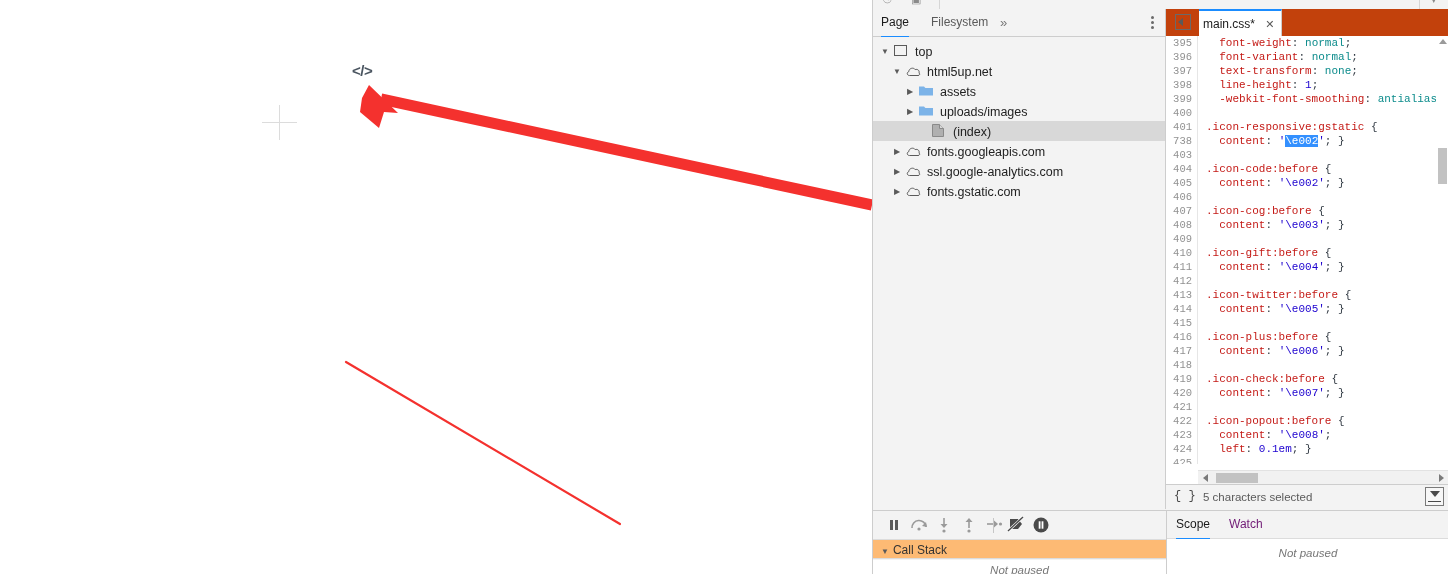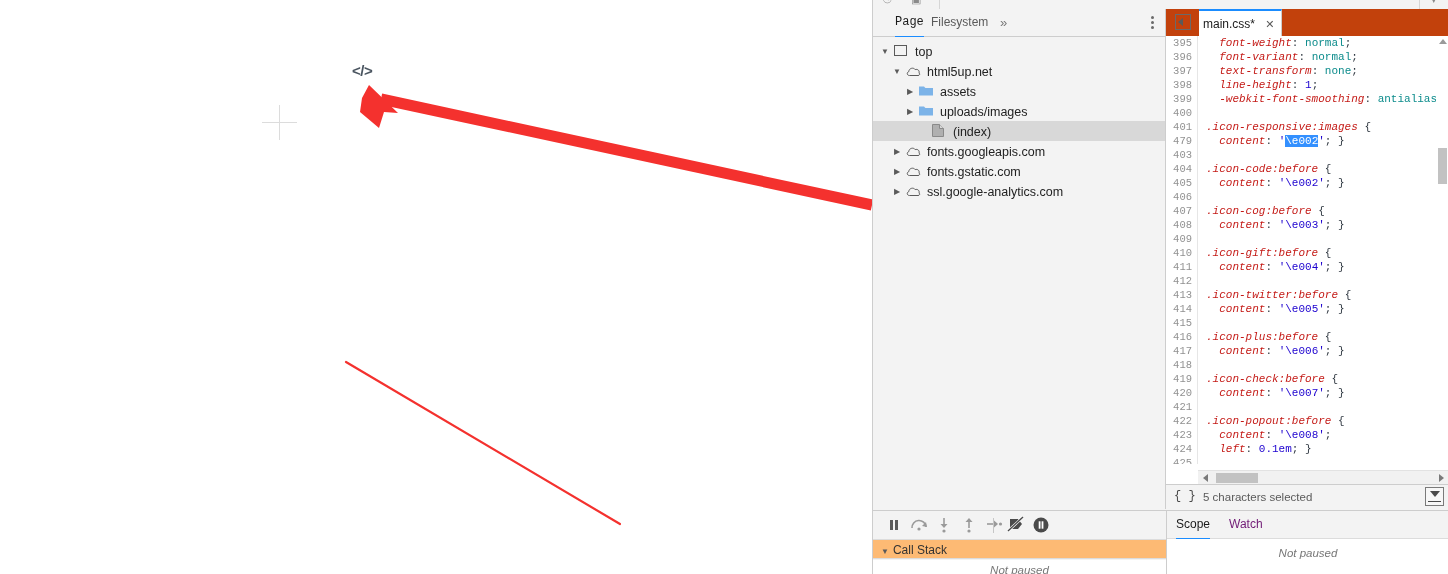--- a/index.html
+++ b/index.html
@@ -53,21 +53,21 @@
   }
   #nav-tabs {
     position:relative; height:27px; background:#f3f3f3;
     border-bottom:1px solid #cdcdcd;
   }
   .tabitem {
     position:absolute; top:0; height:27px; line-height:27px;
     font-size:12px; color:#5a5a5a; cursor:default; white-space:nowrap;
   }
   .tabitem.active { color:#1a1a1a; border-bottom:2px solid #1a8cff; }
-  #tab-page { left:22px;font-family:Liberation Mono, monospace; }
+  #tab-page { left:8px; }
   #tab-filesystem { left:58px; }
   #tab-more { left:127px; font-size:13px; color:#777; }
   #nav-menu-dots {
     position:absolute; right:11px; top:7px; width:3px; height:14px; cursor:pointer;
   }
   #nav-menu-dots i { display:block; width:3px; height:3px; border-radius:50%; background:#6a6a6a; margin-bottom:2px; }
 
   #tree { position:absolute; left:0; top:28px; right:0; bottom:0; background:#f3f3f3; padding-top:4px; }
   .tnode {
     position:relative; height:20px; line-height:20px; white-space:nowrap;
@@ -111,21 +111,21 @@
   #gutter {
     position:absolute; left:0; top:0; width:31px; height:100%;
     background:#fff; border-right:1px solid #e6e6e6;
   }
   .lnum {
     height:14px; line-height:14px; text-align:right; padding-right:5px;
     color:#919191; font-size:10.5px; font-family:"Liberation Mono", monospace;
   }
   #codelines { position:absolute; left:32px; top:0; right:0; height:100%; overflow:hidden; }
   .cline { height:14px; line-height:14px; white-space:pre; padding-left:8px; color:#303942; }       
-  .prop    { color:#c41a16;font-style:italic; }
+  .prop    { color:#c41a16; }
   .val     { color:#1c00cf; }
   .valnum  { color:#1c00cf; }
   .valkw   { color:#0b8b8b; }
   .punct   { color:#303942; }
   .strsel  { background:#3390ff; color:#ffffff; }
 
   
   #ed-vscroll { position:absolute; right:0; top:27px; width:13px; bottom:45px; background:#fff; }
   #ed-vscroll .thumb { position:absolute; left:2px; top:112px; width:9px; height:36px; background:#c2c2c2; }
   #ed-vscroll .uparrow { position:absolute; left:3px; top:3px; width:0;height:0;
@@ -309,31 +309,31 @@
           <span class="tlabel">fonts.googleapis.com</span>
         </div>
 
         <div class="tnode" style="padding-left:18px;">
           <span class="tw">▶</span>
           <span class="ticon">
             <svg width="15" height="10" viewBox="0 0 15 10">
                 <path d="M3.5 9.5 C0.8 9.5 0.5 6.3 2.8 5.6 C2.9 2.2 7.5 1 9.2 3.6 C11.8 2.6 13.8 5 13 7 C14.3 8 13.6 9.5 12 9.5 Z" fill="none" stroke="#5a5a5a" stroke-width="1"></path>
               </svg>
           </span>
-          <span class="tlabel">fonts.gstatic.com</span>
+          <span class="tlabel">ssl.google-analytics.com</span>
         </div>
 
         <div class="tnode" style="padding-left:18px;">
           <span class="tw">▶</span>
           <span class="ticon">
             <svg width="15" height="10" viewBox="0 0 15 10">
                 <path d="M3.5 9.5 C0.8 9.5 0.5 6.3 2.8 5.6 C2.9 2.2 7.5 1 9.2 3.6 C11.8 2.6 13.8 5 13 7 C14.3 8 13.6 9.5 12 9.5 Z" fill="none" stroke="#5a5a5a" stroke-width="1"></path>
               </svg>
           </span>
-          <span class="tlabel">ssl.google-analytics.com</span>
+          <span class="tlabel">fonts.gstatic.com</span>
         </div>
 
       </div>
     </div>
 
     <div id="editor-col">
       <div id="ed-tabbar">
         <div id="ed-sidebar-toggle"></div>
         <div id="ed-file-tab">
           <span>main.css*</span>
@@ -343,21 +343,21 @@
 
       <div id="code-area">
         <div id="gutter">
             <div class="lnum">395</div>
             <div class="lnum">396</div>
             <div class="lnum">397</div>
             <div class="lnum">398</div>
             <div class="lnum">399</div>
             <div class="lnum">400</div>
             <div class="lnum">401</div>
-            <div class="lnum">479</div>
+            <div class="lnum">738</div>
             <div class="lnum">403</div>
             <div class="lnum">404</div>
             <div class="lnum">405</div>
             <div class="lnum">406</div>
             <div class="lnum">407</div>
             <div class="lnum">408</div>
             <div class="lnum">409</div>
             <div class="lnum">410</div>
             <div class="lnum">411</div>
             <div class="lnum">412</div>
@@ -375,21 +375,21 @@
             <div class="lnum">424</div>
             <div class="lnum">425</div>
           </div>
         <div id="codelines">
             <div class="cline"><span class="punct">  </span><span class="prop">font-weight</span><span class="punct">: </span><span class="valkw">normal</span><span class="punct">;</span></div>
             <div class="cline"><span class="punct">  </span><span class="prop">font-variant</span><span class="punct">: </span><span class="valkw">normal</span><span class="punct">;</span></div>
             <div class="cline"><span class="punct">  </span><span class="prop">text-transform</span><span class="punct">: </span><span class="valkw">none</span><span class="punct">;</span></div>
             <div class="cline"><span class="punct">  </span><span class="prop">line-height</span><span class="punct">: </span><span class="valnum">1</span><span class="punct">;</span></div>
             <div class="cline"><span class="punct">  </span><span class="prop">-webkit-font-smoothing</span><span class="punct">: </span><span class="valkw">antialiased</span></div>
             <div class="cline">&nbsp;</div>
-            <div class="cline"><span class="prop">.icon-responsive:images</span><span class="punct"> {</span></div>
+            <div class="cline"><span class="prop">.icon-responsive:gstatic</span><span class="punct"> {</span></div>
             <div class="cline"><span class="punct">  </span><span class="prop">content</span><span class="punct">: </span><span class="val">'</span><span class="strsel">\e002</span><span class="val">'</span><span class="punct">; }</span></div>
             <div class="cline">&nbsp;</div>
             <div class="cline"><span class="prop">.icon-code:before</span><span class="punct"> {</span></div>
             <div class="cline"><span class="punct">  </span><span class="prop">content</span><span class="punct">: </span><span class="val">'\e002'</span><span class="punct">; }</span></div>
             <div class="cline">&nbsp;</div>
             <div class="cline"><span class="prop">.icon-cog:before</span><span class="punct"> {</span></div>
             <div class="cline"><span class="punct">  </span><span class="prop">content</span><span class="punct">: </span><span class="val">'\e003'</span><span class="punct">; }</span></div>
             <div class="cline">&nbsp;</div>
             <div class="cline"><span class="prop">.icon-gift:before</span><span class="punct"> {</span></div>
             <div class="cline"><span class="punct">  </span><span class="prop">content</span><span class="punct">: </span><span class="val">'\e004'</span><span class="punct">; }</span></div>

